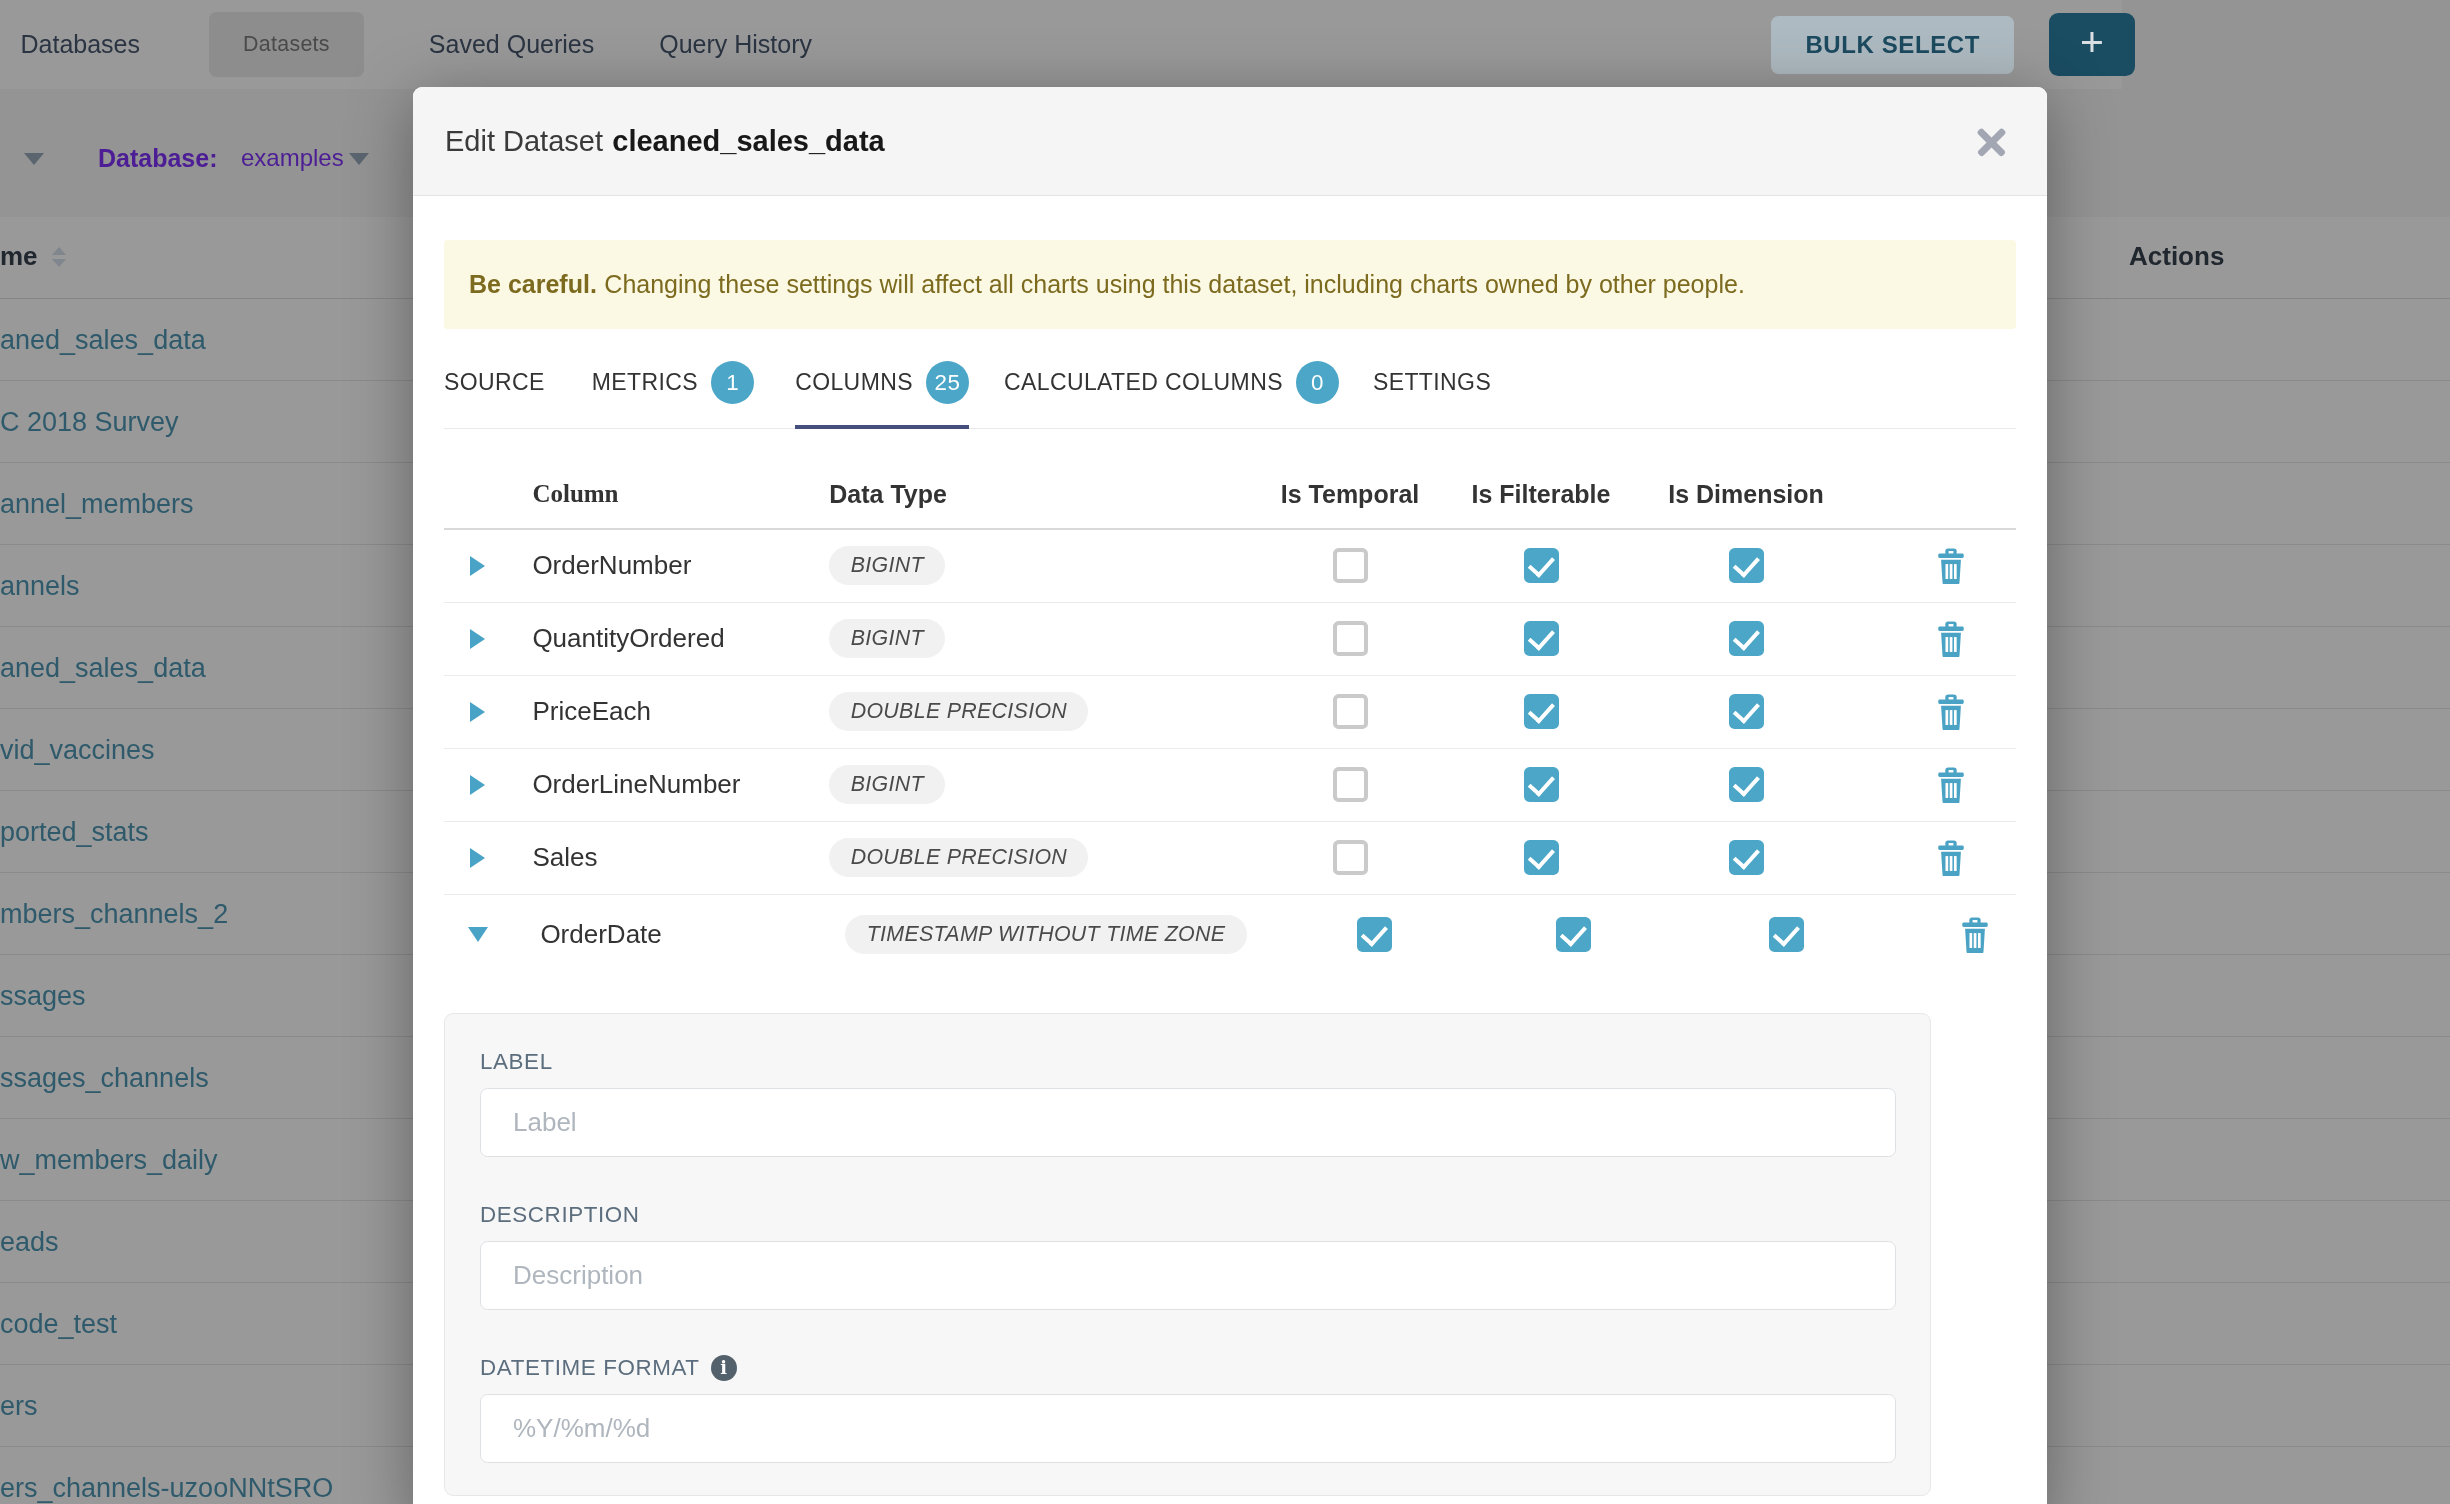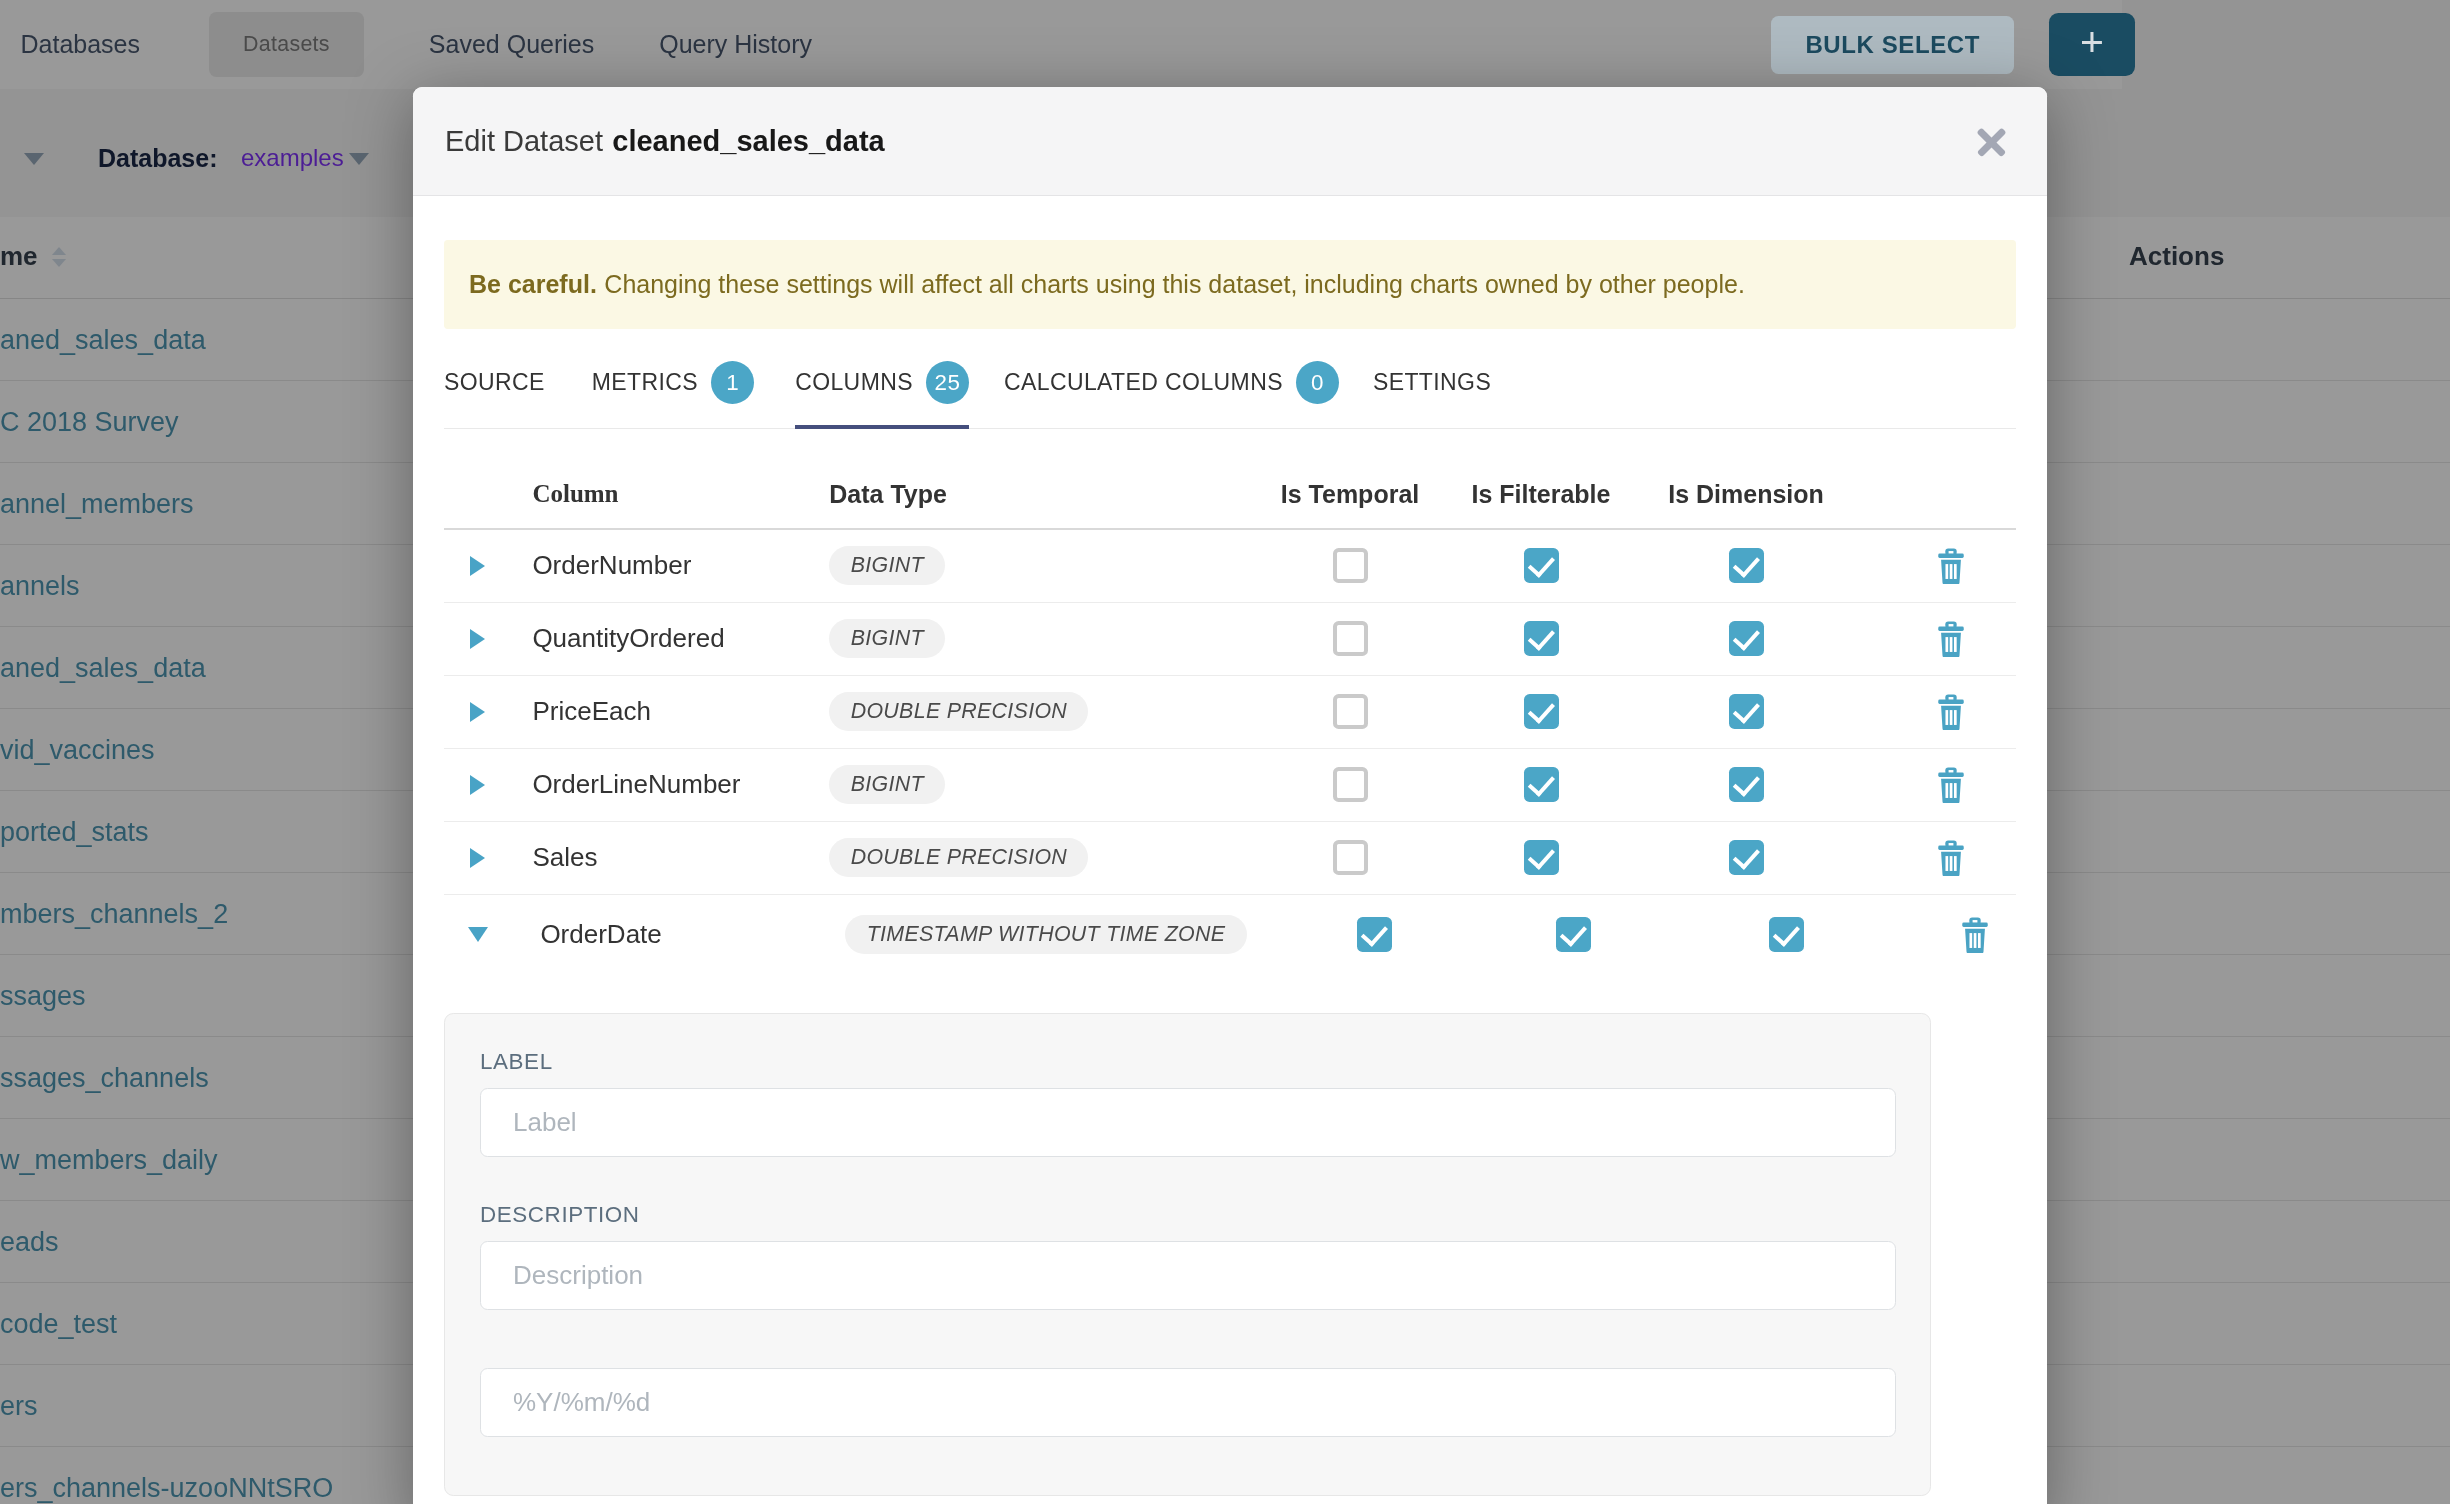--- a/index.html
+++ b/index.html
@@ -24,21 +24,21 @@
               background:#1A4C62; border-radius:9.3px; color:#D9DEE2; font-size:41px;
               text-align:center; line-height:58px; font-weight:400; }
 
   .filter-row { position:absolute; top:131px; left:0; width:2450px; height:56px; }
   .caret-down { width:0; height:0; border-left:10.3px solid transparent;
                 border-right:10.3px solid transparent; border-top:12px solid #5A6570;
                 position:absolute; top:22.4px; }
   .flt-caret1 { left:24px; }
   .flt-caret2 { left:349px; }
   .flt-label { position:absolute; left:98px; top:13px; font-size:25px;
-               font-weight:600; color:#0f172a; }
+               font-weight:600; color:#4c1d95; }
   .flt-value { position:absolute; left:241px; top:13px; font-size:24px; color:#4c1d95; }
 
   .bg-card { position:absolute; top:217px; left:0; width:2450px; height:1287px;
              background:#999999; }
   .bg-head { height:82px; border-bottom:0.9px solid #868686; position:relative; }
   .bg-name-h { position:absolute; left:0; top:24px; font-size:26px; font-weight:600;
                color:#20272F; }
   .sort-ic { position:absolute; left:52px; top:30px; width:15px; }
   .sort-ic i { display:block; width:0; height:0; border-left:7.5px solid transparent;
                border-right:7.5px solid transparent; }
@@ -431,18 +431,22 @@
           </div>
         <input class="f-input" type="text" placeholder="Label" style="">
       </div>
       <div class="f-group">
         <div class="f-label">
             <span>DESCRIPTION</span>
           </div>
         <input class="f-input" type="text" placeholder="Description" style="">
       </div>
       <div class="f-group">
+        <div class="f-label">
+          <span>DATETIME FORMAT</span>
+          <span class="info-ic">i</span>
+        </div>
         <input class="f-input" type="text" placeholder="%Y/%m/%d" style="">
       </div>
     </div>
   </div>
 </div>
 
 
 </body></html>

